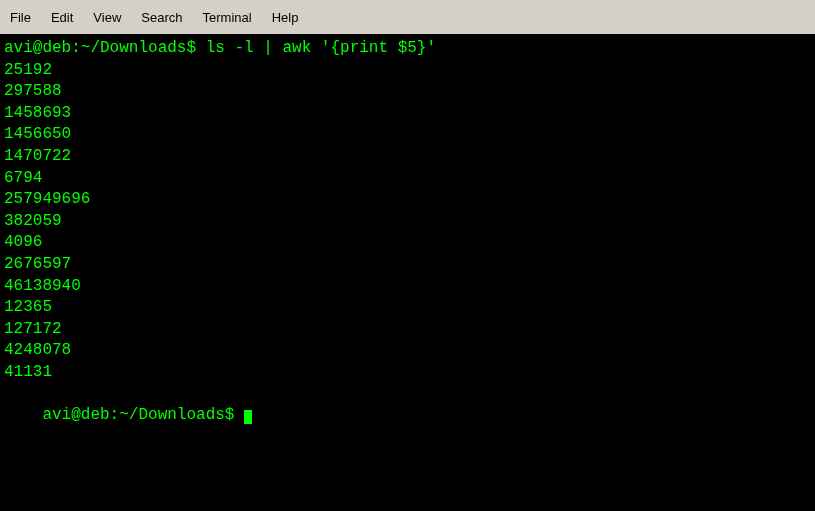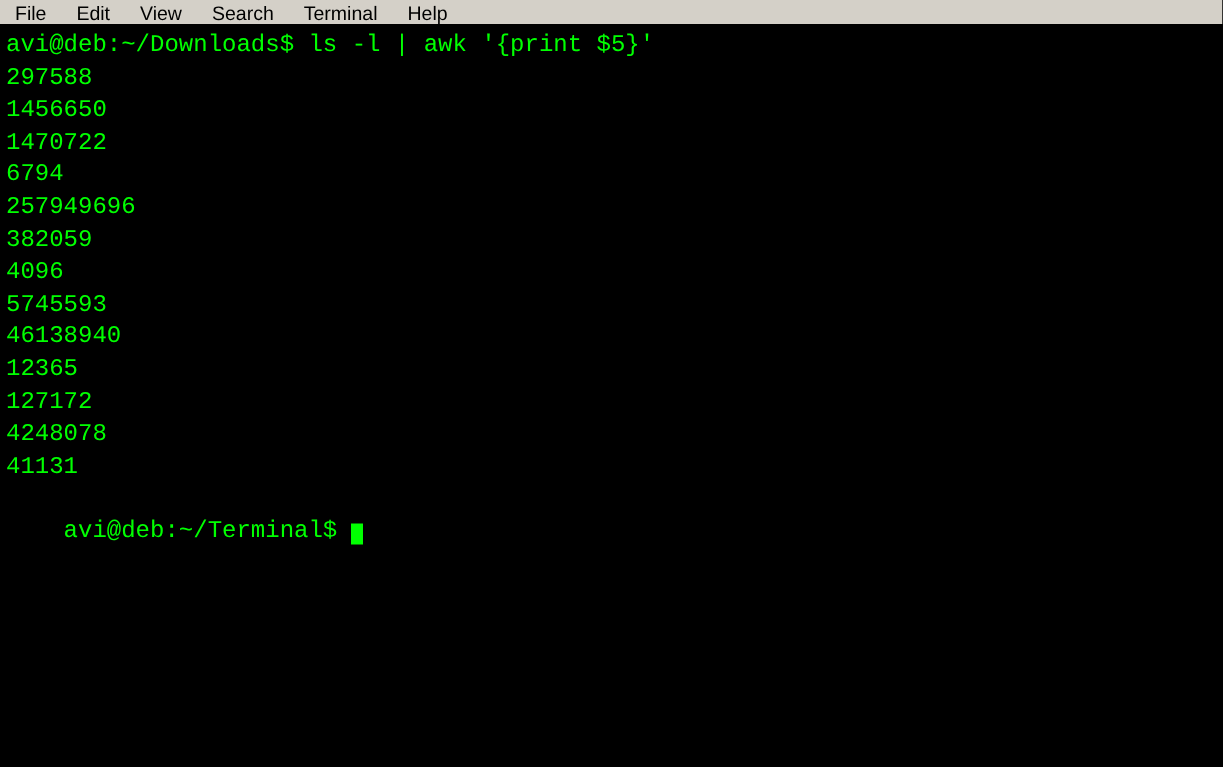--- a/index.html
+++ b/index.html
@@ -14,21 +14,21 @@
       background: #000;
       font-family: monospace;
       font-size: 13px;
       overflow: hidden;
     }
 
     .menubar {
       display: flex;
       align-items: center;
       background: #d4d0c8;
-      height: 16px;
+      height: 34px;
       padding: 0 4px;
       gap: 8px;
     }
 
     .menu-item {
       padding: 2px 6px;
       font-size: 13px;
       font-family: sans-serif;
       color: #000;
       cursor: pointer;
@@ -77,30 +77,32 @@
     <div class="menu-item">Edit</div>
     <div class="menu-item">View</div>
     <div class="menu-item">Search</div>
     <div class="menu-item">Terminal</div>
     <div class="menu-item">Help</div>
   </div>
 
 <div class="terminal-area">
   <div class="terminal-line prompt" id="prompt1-line">avi@deb:~/Downloads$ ls -l | awk '{print $5}'</div>
   <div id="output-container">
+      <div class="terminal-line">25192</div>
       <div class="terminal-line">297588</div>
+      <div class="terminal-line">1458693</div>
       <div class="terminal-line">1456650</div>
       <div class="terminal-line">1470722</div>
       <div class="terminal-line">6794</div>
       <div class="terminal-line">257949696</div>
       <div class="terminal-line">382059</div>
       <div class="terminal-line">4096</div>
-      <div class="terminal-line">5745593</div>
+      <div class="terminal-line">2676597</div>
       <div class="terminal-line">46138940</div>
       <div class="terminal-line">12365</div>
       <div class="terminal-line">127172</div>
       <div class="terminal-line">4248078</div>
       <div class="terminal-line">41131</div>
     </div>
   <div class="terminal-line prompt">
-    <span>avi@deb:~/Terminal$ </span><span class="cursor"></span>
+    <span>avi@deb:~/Downloads$ </span><span class="cursor"></span>
   </div>
 </div>
 
 </body></html>

